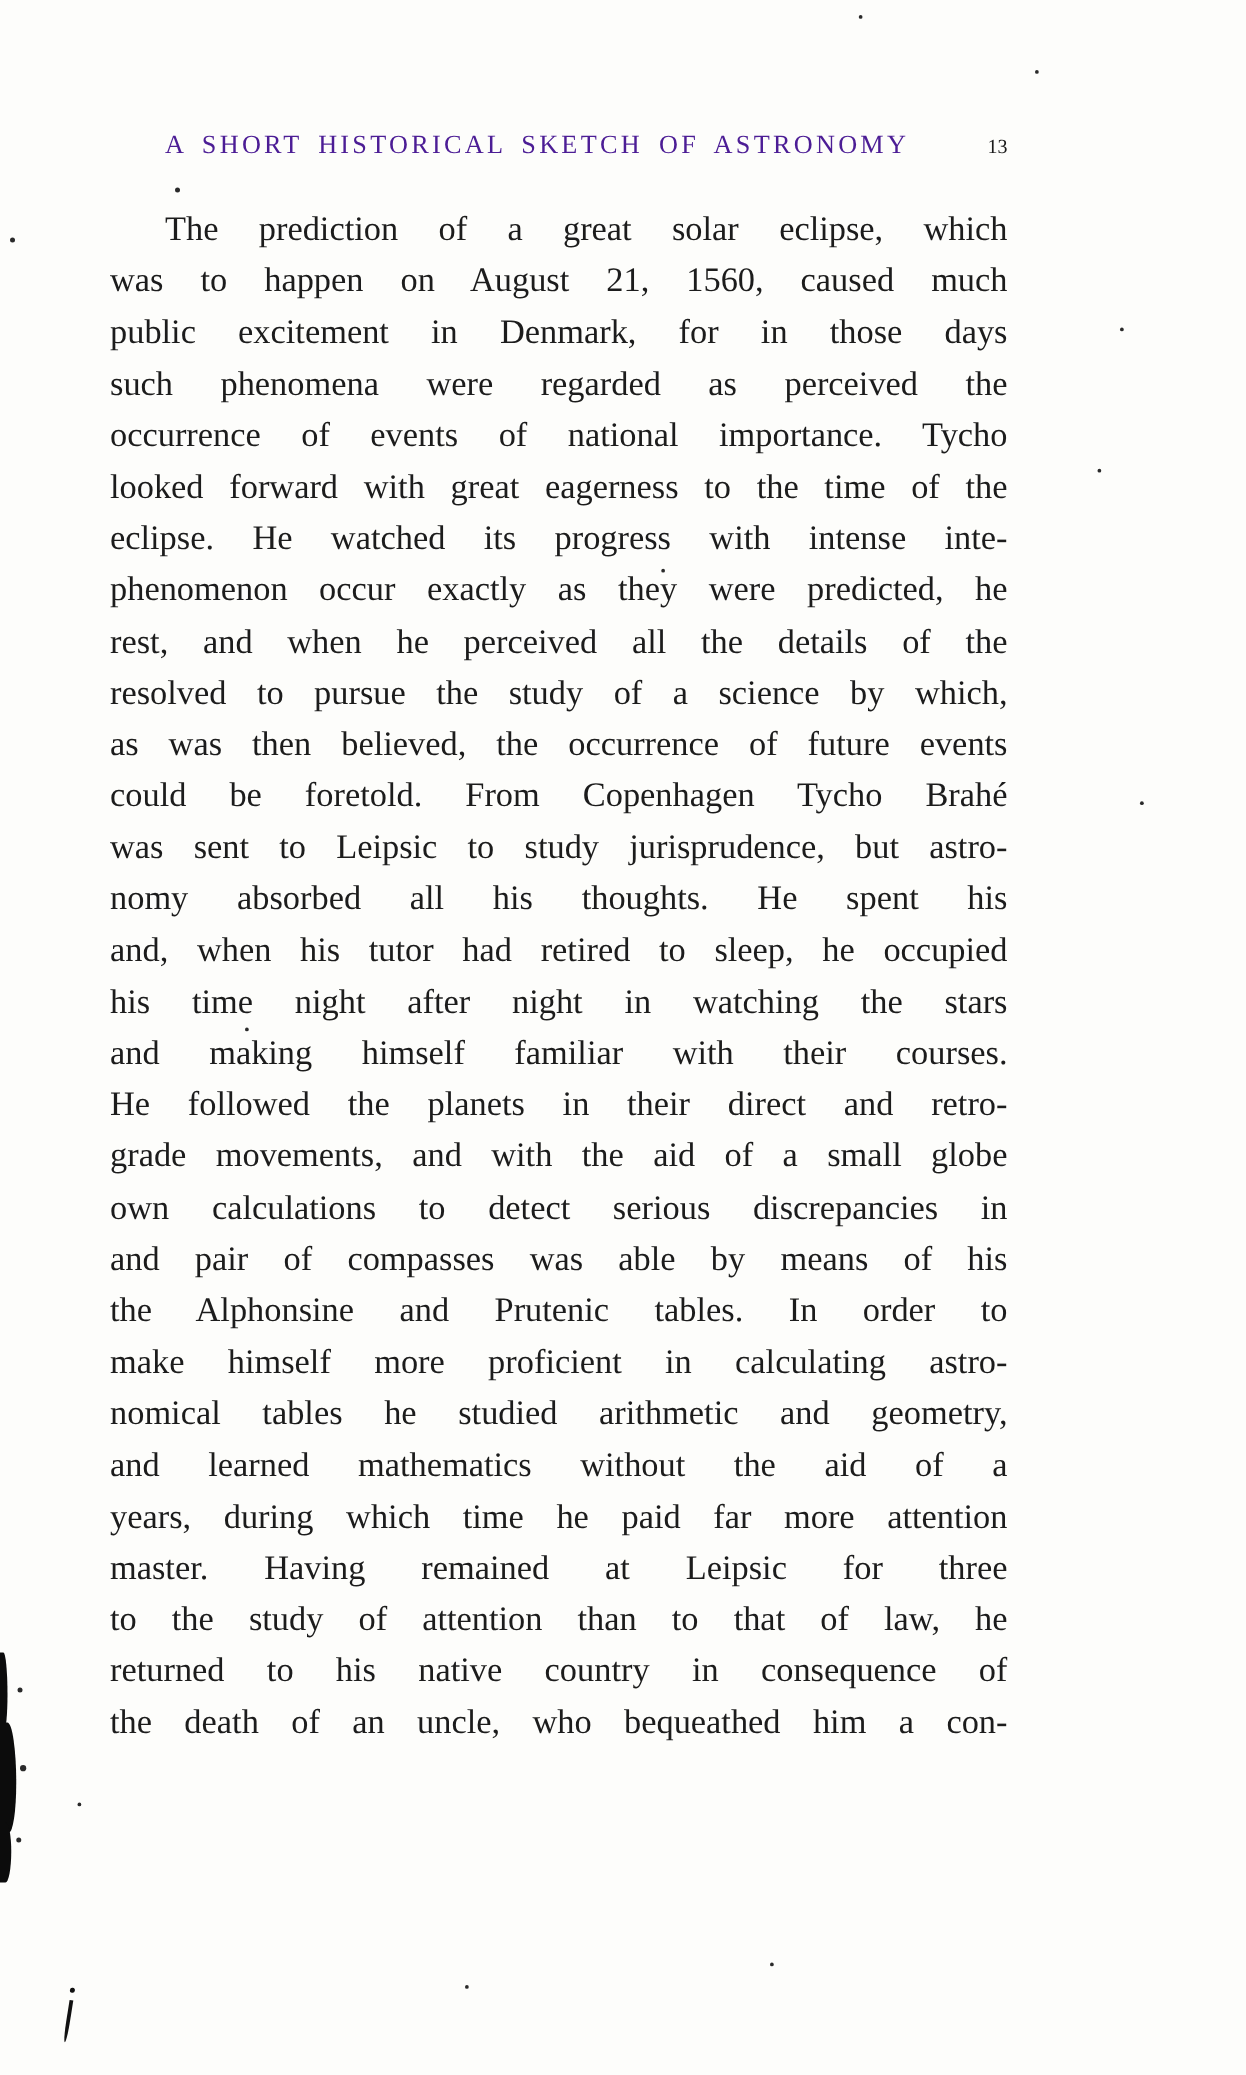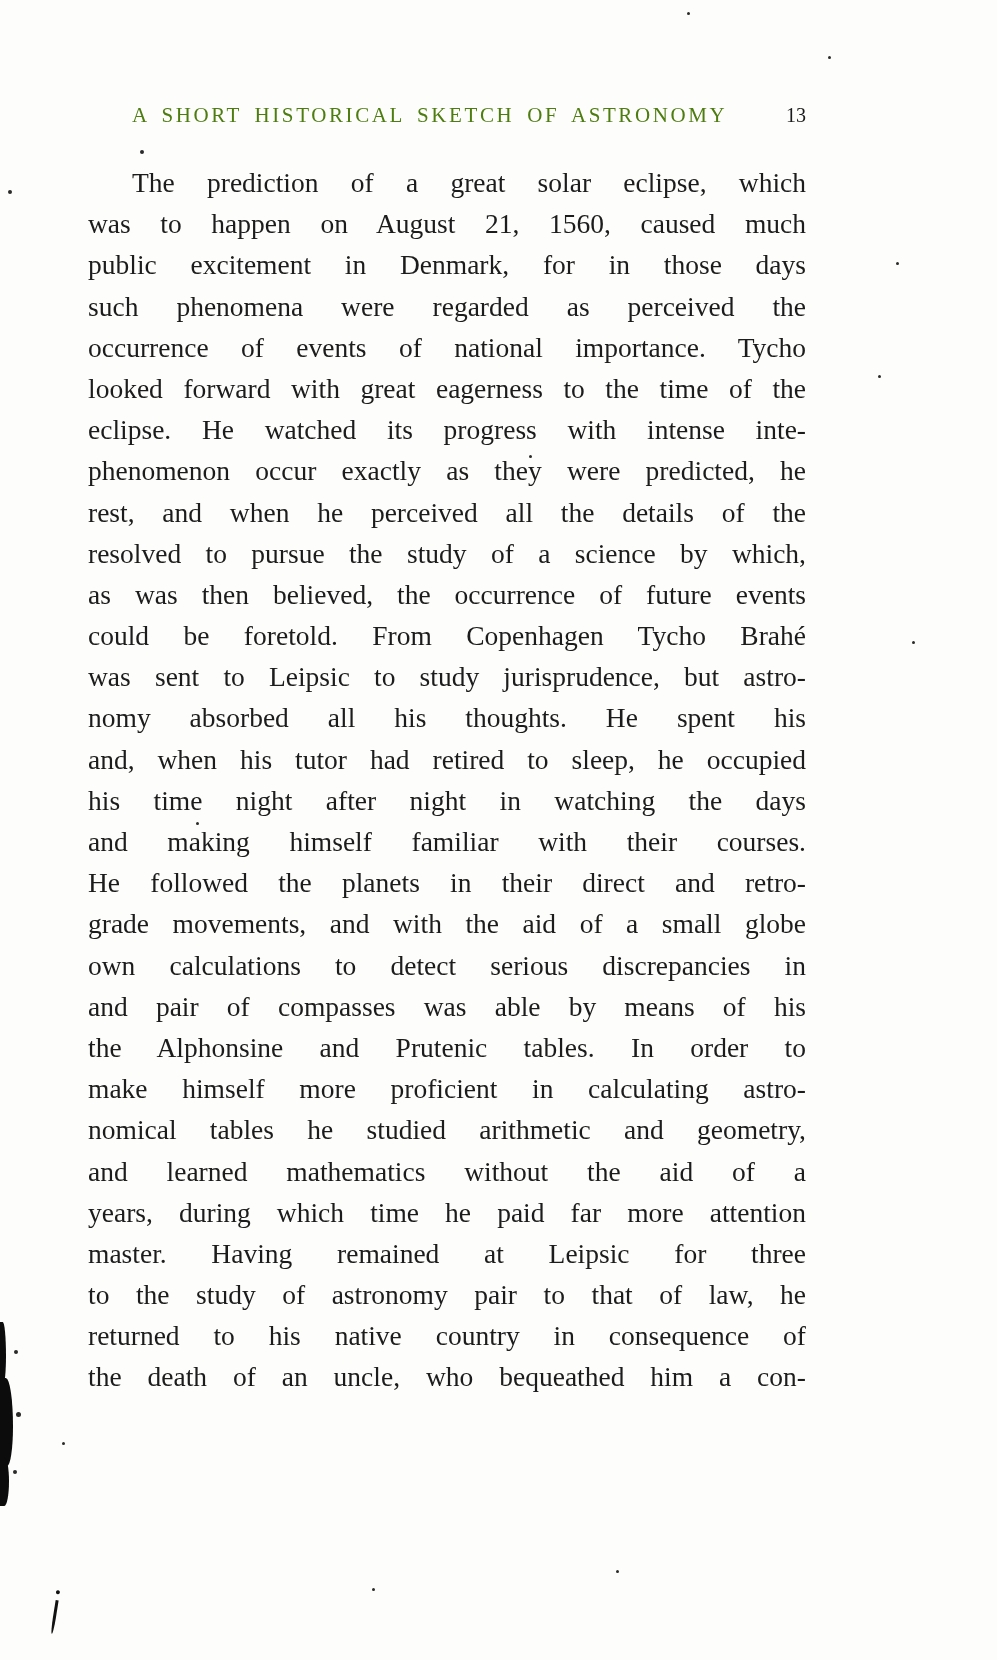--- a/index.html
+++ b/index.html
@@ -20,25 +20,25 @@
     width: 718px;
     display: flex;
     justify-content: space-between;
     align-items: baseline;
   }
   .running-title {
     font-size: 21px;
     letter-spacing: 2.6px;
     word-spacing: 5px;
     padding-left: 44px;
-    color: #4d7c0f;
+    color: #4c1d95;
     white-space: nowrap;
   }
   .page-number {
-    font-size: 20px;
+    font-size: 16px;
     color: #1a1a1a;
   }
   .body-text {
     position: absolute;
     top: 162px;
     left: 88px;
     width: 718px;
     font-size: 27.5px;
   }
   .line {
@@ -104,33 +104,33 @@
       <div class="line">looked forward with great eagerness to the time of the</div>
       <div class="line">eclipse. He watched its progress with intense inte-</div>
       <div class="line">phenomenon occur exactly as they were predicted, he</div>
       <div class="line">rest, and when he perceived all the details of the</div>
       <div class="line">resolved to pursue the study of a science by which,</div>
       <div class="line">as was then believed, the occurrence of future events</div>
       <div class="line">could be foretold. From Copenhagen Tycho Brahé</div>
       <div class="line">was sent to Leipsic to study jurisprudence, but astro-</div>
       <div class="line">nomy absorbed all his thoughts. He spent his</div>
       <div class="line">and, when his tutor had retired to sleep, he occupied</div>
-      <div class="line">his time night after night in watching the days</div>
+      <div class="line">his time night after night in watching the stars</div>
       <div class="line">and making himself familiar with their courses.</div>
       <div class="line">He followed the planets in their direct and retro-</div>
       <div class="line">grade movements, and with the aid of a small globe</div>
       <div class="line">own calculations to detect serious discrepancies in</div>
       <div class="line">and pair of compasses was able by means of his</div>
       <div class="line">the Alphonsine and Prutenic tables. In order to</div>
       <div class="line">make himself more proficient in calculating astro-</div>
       <div class="line">nomical tables he studied arithmetic and geometry,</div>
       <div class="line">and learned mathematics without the aid of a</div>
       <div class="line">years, during which time he paid far more attention</div>
       <div class="line">master. Having remained at Leipsic for three</div>
-      <div class="line">to the study of astronomy pair to that of law, he</div>
+      <div class="line">to the study of attention than to that of law, he</div>
       <div class="line">returned to his native country in consequence of</div>
       <div class="line">the death of an uncle, who bequeathed him a con-</div>
     </div>
 
   <div class="ink" style="left:0; top:1322px; width:6px; height:62px; border-radius:0 60% 50% 0;"></div>
   <div class="ink" style="left:0; top:1378px; width:13px; height:88px; border-radius:0 55% 45% 0;"></div>
   <div class="ink" style="left:0; top:1458px; width:9px; height:48px; border-radius:0 65% 70% 0;"></div>
   <div class="speck" style="left:14px; top:1350px; width:4px; height:4px;"></div>
   <div class="speck" style="left:16px; top:1412px; width:5px; height:5px;"></div>
   <div class="speck" style="left:13px; top:1470px; width:4px; height:4px;"></div>

